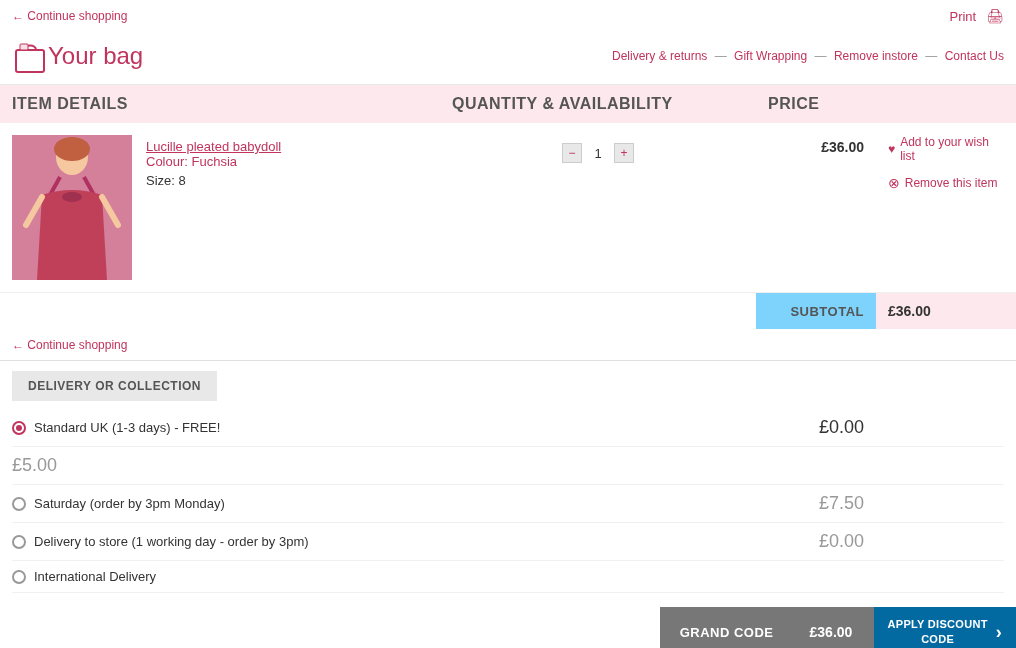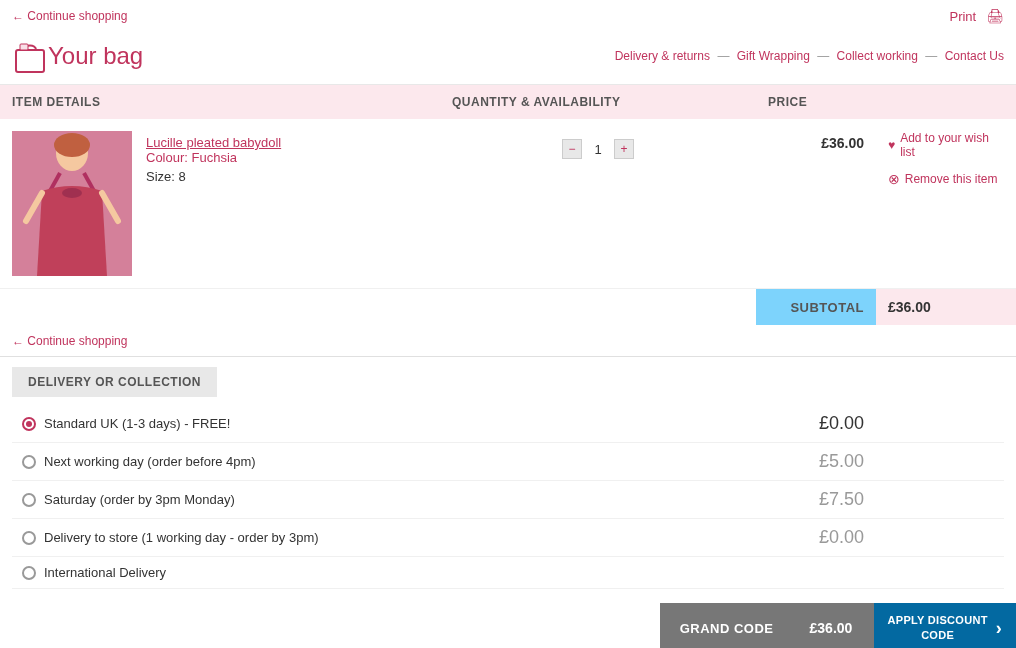--- a/index.html
+++ b/index.html
@@ -15,21 +15,21 @@
     .bag-title-area { display: flex; align-items: center; }
     .bag-icon { width: 36px; height: 36px; }
     .bag-title { font-size: 24px; color: #c0345d; font-weight: normal; }
     .header-links { font-size: 12px; color: #999; }
     .header-links a { color: #c0345d; text-decoration: none; }
     .header-links span { color: #999; margin: 0 4px; }
 
     
     .cart-table { width: 100%; border-collapse: collapse; margin: 0; }
     .cart-header-row { background: #fce8ed; }
-    .cart-header-row th { padding: 10px 12px; font-size: 12px; font-weight: bold; color: #555; letter-spacing: 0.5px; text-align: left; }
+    .cart-header-row th { padding: 10px 12px; font-size: 16px; font-weight: bold; color: #555; letter-spacing: 0.5px; text-align: left; }
     .col-item { width: 440px; }
     .col-qty { text-align: center; }
     .col-price { text-align: right; width: 120px; }
     .col-action { width: 140px; }
 
     .item-row td { padding: 12px; vertical-align: top; border-bottom: 1px solid #f0f0f0; }
     
 
     .item-details-cell { padding-left: 14px; }
     .item-name { color: #c0345d; font-size: 13px; text-decoration: underline; cursor: pointer; }
@@ -47,21 +47,21 @@
     .remove-link { display: flex; align-items: center; gap: 5px; color: #c0345d; font-size: 12px; text-decoration: none; cursor: pointer; }
     .heart-icon { color: #c0345d; font-size: 12px; }
     .x-icon { color: #c0345d; font-size: 14px; }
     .subtotal-label { text-align: right; font-size: 13px; color: #555; font-weight: bold; letter-spacing: 0.5px; }
 
     
     .delivery-section { padding: 10px 12px; }
     .delivery-header { display: inline-block; background: #e8e8e8; padding: 8px 16px; font-size: 12px; font-weight: bold; color: #555; letter-spacing: 0.5px; margin-bottom: 8px; }
     .delivery-options { list-style: none; }
     .delivery-option { display: flex; align-items: center; justify-content: space-between; padding: 8px 0; border-bottom: 1px solid #f0f0f0; }
-    .delivery-option-left { display: flex; align-items: center; gap: 8px; margin-left: 10px; }
+    .delivery-option-left { display: flex; align-items: center; gap: 8px; }
     .radio-btn { width: 14px; height: 14px; border-radius: 50%; border: 2px solid #999; display: inline-block; position: relative; flex-shrink: 0; cursor: pointer; }
     .radio-btn.selected { border-color: #c0345d; }
     .radio-btn.selected::after { content: ''; width: 6px; height: 6px; background: #c0345d; border-radius: 50%; position: absolute; top: 50%; left: 50%; transform: translate(-50%, -50%); }
     .delivery-option-label { font-size: 13px; color: #333; }
     .delivery-option-label.selected { color: #333; }
     .delivery-price { font-size: 18px; color: #999; margin-right: 140px; }
     .delivery-price.free { color: #333; }
 
     
     .checkout-area { display: flex; justify-content: space-between; align-items: center; padding: 12px; background: #f9f9f9; border-top: 1px solid #e8e8e8; }
@@ -89,21 +89,21 @@
       <path d="M12 12 C12 6 24 6 24 12" fill="none" stroke="#c0345d" stroke-width="2"></path>
       <rect x="8" y="6" width="8" height="6" rx="1" fill="#f9e0e8" stroke="#c0345d" stroke-width="1"></rect>
     </svg>
     <h1 class="bag-title">Your bag</h1>
   </div>
   <div class="header-links">
     <a href="#">Delivery &amp; returns</a>
     <span> — </span>
     <a href="#">Gift Wrapping</a>
     <span> — </span>
-    <a href="#">Collect working</a>
+    <a href="#">Remove instore</a>
     <span> — </span>
     <a href="#">Contact Us</a>
   </div>
 </div>
 
 <table class="cart-table">
   <thead>
     <tr class="cart-header-row">
       <th class="col-item">ITEM DETAILS</th>
       <th class="col-qty">QUANTITY &amp; AVAILABILITY</th>
@@ -187,24 +187,20 @@
   <div class="delivery-header">DELIVERY OR COLLECTION</div>
   <ul class="delivery-options">
     <li class="delivery-option">
       <div class="delivery-option-left">
         <div class="radio-btn selected"></div>
         <span class="delivery-option-label selected">Standard UK (1-3 days) - FREE!</span>
       </div>
       <span class="delivery-price free">£0.00</span>
     </li>
     <li class="delivery-option">
-      <div class="delivery-option-left">
-        <div class="radio-btn"></div>
-        <span class="delivery-option-label">Next working day (order before 4pm)</span>
-      </div>
       <span class="delivery-price">£5.00</span>
     </li>
     <li class="delivery-option">
       <div class="delivery-option-left">
         <div class="radio-btn"></div>
         <span class="delivery-option-label">Saturday (order by 3pm Monday)</span>
       </div>
       <span class="delivery-price">£7.50</span>
     </li>
     <li class="delivery-option">

